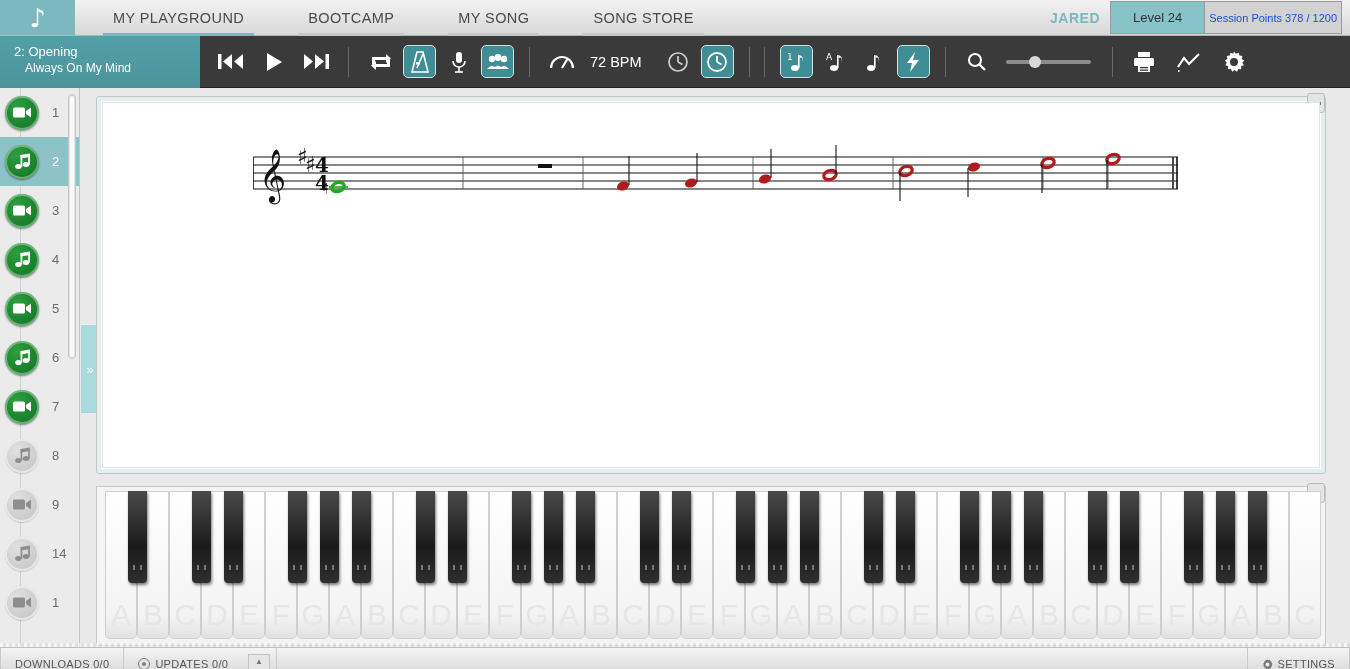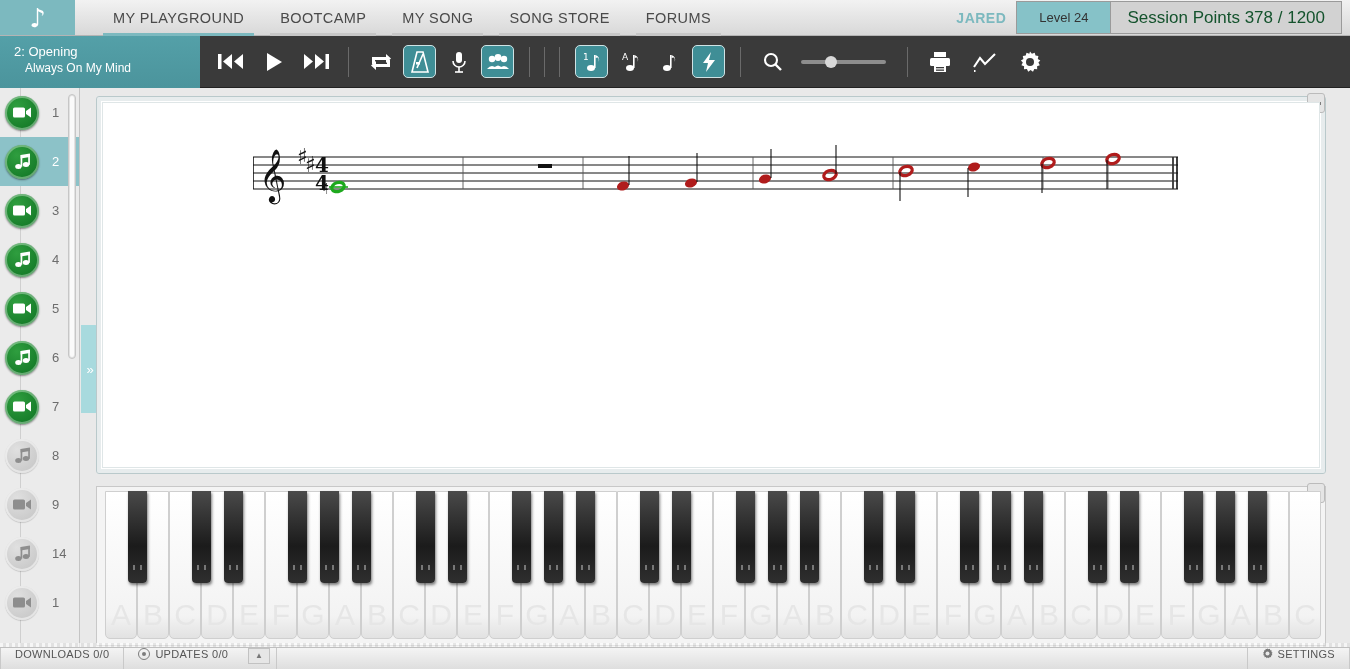--- a/index.html
+++ b/index.html
@@ -14,40 +14,40 @@
     height:36px; width:100%;
     background:linear-gradient(#f2f2f2,#d8d8d8);
     border-bottom:1px solid #b4b4b4;
     display:flex; align-items:stretch; position:relative;
   }
   .logo-box{
     width:75px; background:#7cb9bf; display:flex; align-items:center; justify-content:center;
     position:relative;
   }
   .logo-note{ color:#fff; font-size:26px; line-height:1; font-family:"DejaVu Sans", sans-serif;}
-  .navitems{ display:flex; margin-left:20px;}
+  .navitems{ display:flex; margin-left:20px;gap:28px;}
   .navitem{
     padding:0 18px; height:36px; line-height:36px;
     font-size:14.5px; color:#4a4a4a; letter-spacing:.4px; cursor:pointer;
     position:relative;
   }
   .navitem::after{
     content:""; position:absolute; left:8px; right:8px; bottom:0; height:3px;
     background:#c7c7c7;
   }
   .navitem.active::after{ background:#7cb9bf; }
   .nav-right{ margin-left:auto; display:flex; align-items:center; padding-right:8px; gap:0;}
   .jared{ color:#7cb9bf; font-size:14px; font-weight:bold; letter-spacing:.5px; margin-right:10px;}
   .lvlbox{ display:flex; border:1px solid #9a9a9a; height:33px; }
   .lvl{
     background:#86c2c8; color:#333; font-size:13px; padding:0 22px;
     display:flex; align-items:center; border-right:1px solid #9a9a9a;
   }
   .pts{
-    background:#d2d2d2; color:#14532d; font-size:17px; padding:0 16px;
+    background:#d2d2d2; color:#1d4ed8; font-size:11px; padding:0 4px;
     display:flex; align-items:center;
   }
 
   
   .toolbar{
     height:52px; width:100%; background:#3a3a3a; display:flex; align-items:center;
     position:relative; border-bottom:1px solid #222;
   }
   .song-tab{
     width:200px; height:52px; background:#4f9aa2; color:#fff;
@@ -142,21 +142,21 @@
     content:""; position:absolute; left:5px; right:5px; bottom:13px; height:5px;
     border-left:2px solid #777; border-right:2px solid #777;
   }
 
   
   .botbar{
     position:absolute; left:0; right:0; bottom:0; height:22px;
     background:linear-gradient(#f4f4f4,#dedede); border-top:1px solid #bfbfbf;
     display:flex; align-items:center; font-size:11px; color:#555; letter-spacing:.3px;
   }
-  .bb-seg{ display:flex; align-items:flex-start; height:22px; padding:0 14px; gap:5px;}
+  .bb-seg{ display:flex; align-items:flex-end; height:22px; padding:0 14px; gap:5px;}
   .bb-sep{ width:1px; height:22px; background:#c9c9c9;}
   .arrowbtn{
     width:22px; height:16px; background:#e6e6e6; border:1px solid #c2c2c2;
     display:flex; align-items:center; justify-content:center; font-size:8px; color:#777;
   }
   .dot-ic{
     width:12px;height:12px;border-radius:50%;border:1.5px solid #7c7c7c;
     display:flex;align-items:center;justify-content:center;
   }
   .dot-ic b{ width:4px;height:4px;background:#7c7c7c;border-radius:50%;}
@@ -169,21 +169,20 @@
 
 <div class="topnav">
   <div class="logo-box">
     <div class="logo-note">♪</div>
   </div>
   <div class="navitems" id="navitems">
       <div class="navitem active">MY PLAYGROUND</div>
       <div class="navitem">BOOTCAMP</div>
       <div class="navitem">MY SONG</div>
       <div class="navitem">SONG STORE</div>
-      <div class="navitem">FORUMS</div>
     </div>
   <div class="nav-right">
     <div class="jared">JARED</div>
     <div class="lvlbox">
       <div class="lvl">Level 24</div>
       <div class="pts">Session Points 378 / 1200</div>
     </div>
   </div>
 </div>
 
@@ -247,20 +246,43 @@
           <circle cx="18" cy="6" r="3.2" fill="#fff"></circle>
           <path d="M1 16 q5 -6 10 0 z" fill="#fff"></path>
           <path d="M7 16 q5 -7 10 0 z" fill="#fff"></path>
           <path d="M13 16 q5 -6 10 0 z" fill="#fff"></path>
         </svg>
     </div>
   </div>
 
   <div class="sep"></div>
 
+  <div class="tb-group">
+    <div class="tbtn">
+      <svg width="26" height="18" viewBox="0 0 26 18">
+          <path d="M2 15 a11 11 0 0 1 22 0" fill="none" stroke="#fff" stroke-width="2.2"></path>
+          <line x1="13" y1="15" x2="19" y2="5" stroke="#fff" stroke-width="2.2"></line>
+        </svg>
+    </div>
+    <div class="bpm">72 BPM</div>
+    <div class="tbtn" style="margin-left:14px;">
+      <svg width="22" height="22" viewBox="0 0 22 22">
+          <circle cx="11" cy="11" r="9" fill="none" stroke="#cfcfcf" stroke-width="1.7"></circle>
+          <line x1="11" y1="11" x2="11" y2="5" stroke="#cfcfcf" stroke-width="1.7"></line>
+          <line x1="11" y1="11" x2="15.5" y2="13.5" stroke="#cfcfcf" stroke-width="1.7"></line>
+        </svg>
+    </div>
+    <div class="tbtn on">
+      <svg width="22" height="22" viewBox="0 0 22 22">
+          <circle cx="11" cy="11" r="9" fill="none" stroke="#fff" stroke-width="1.8"></circle>
+          <line x1="11" y1="11" x2="11" y2="5" stroke="#fff" stroke-width="1.8"></line>
+          <line x1="11" y1="11" x2="15.5" y2="13.5" stroke="#fff" stroke-width="1.8"></line>
+        </svg>
+    </div>
+  </div>
 
   <div class="sep"></div>
 
 
   <div class="sep"></div>
 
   <div class="tb-group">
     <div class="tbtn on">
       <svg width="22" height="22" viewBox="0 0 22 22">
           <text x="2" y="9" font-size="9" fill="#fff" font-family="DejaVu Sans">1</text>

